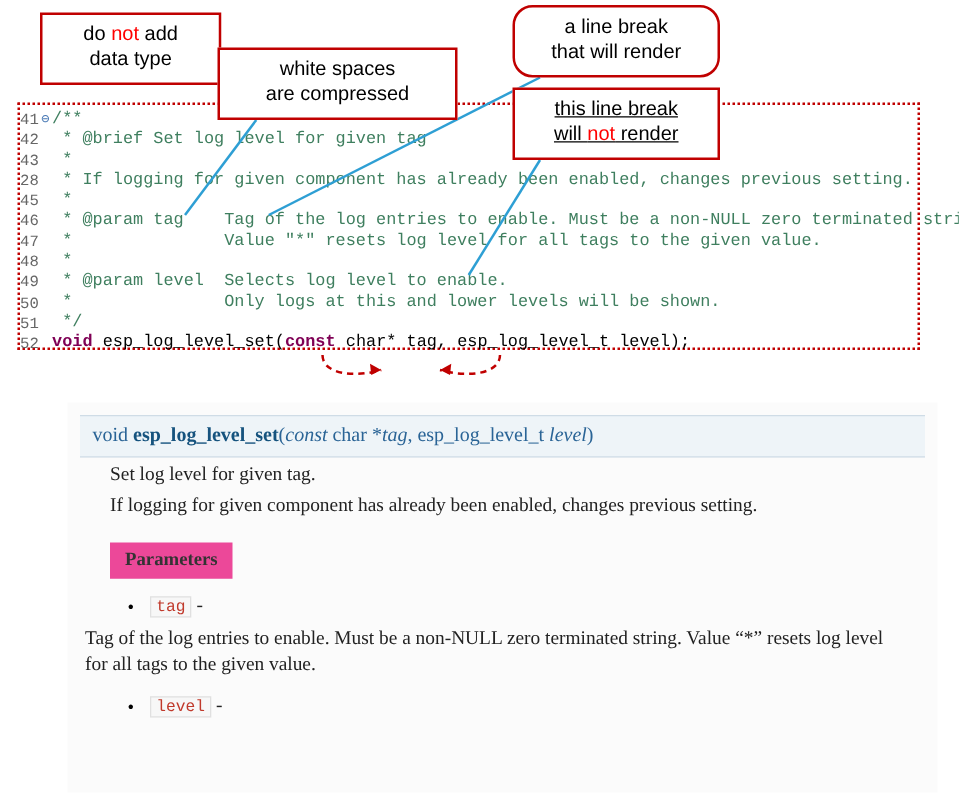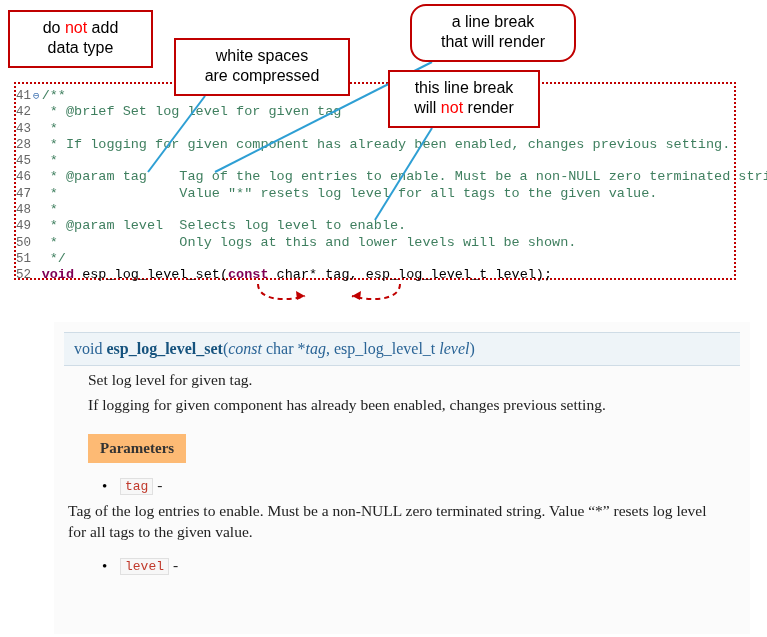--- a/index.html
+++ b/index.html
@@ -23,24 +23,24 @@
     color: #000000;
     font-size: 16px;
     line-height: 1.25;
     text-align: center;
     padding: 6px 10px;
     box-sizing: border-box;
     z-index: 6;
   }
   .callout .red { color: #ff0000; }
 
-  #callout-datatype { left: 8px;  top: 10px;  width: 145px; height: 58px; }
-  #callout-whitespace { left: 174px; top: 38px; width: 176px; height: 58px; }
+  #callout-datatype { left: 32px;  top: 10px;  width: 145px; height: 58px; }
+  #callout-whitespace { left: 174px; top: 38px; width: 192px; height: 58px; }
   #callout-linebreak-render { left: 410px; top: 4px; width: 166px; height: 58px; border-radius: 16px; }
-  #callout-linebreak-norender { left: 388px; top: 70px; width: 152px; height: 58px; }
+  #callout-linebreak-norender { left: 410px; top: 70px; width: 166px; height: 58px; text-decoration: underline; }
 
   
   #code-panel {
     position: absolute;
     left: 14px;
     top: 82px;
     width: 722px;
     height: 198px;
     border: 2px dotted #c00000;
     background: #ffffff;
@@ -118,21 +118,21 @@
   .doc-para {
     margin: 4px 24px 0 34px;
     font-family: "Liberation Serif", serif;
     font-size: 15.5px;
     color: #222222;
     line-height: 1.35;
   }
   #doc-params-head {
     margin: 18px 24px 0 34px;
     display: inline-block;
-    background: #fdba74;
+    background: #ec4899;
     padding: 6px 12px;
     font-family: "Liberation Serif", serif;
     font-size: 15px;
     font-weight: bold;
     color: #333333;
   }
   .param-item {
     margin: 12px 24px 0 66px;
     position: relative;
     font-family: "Liberation Serif", serif;

